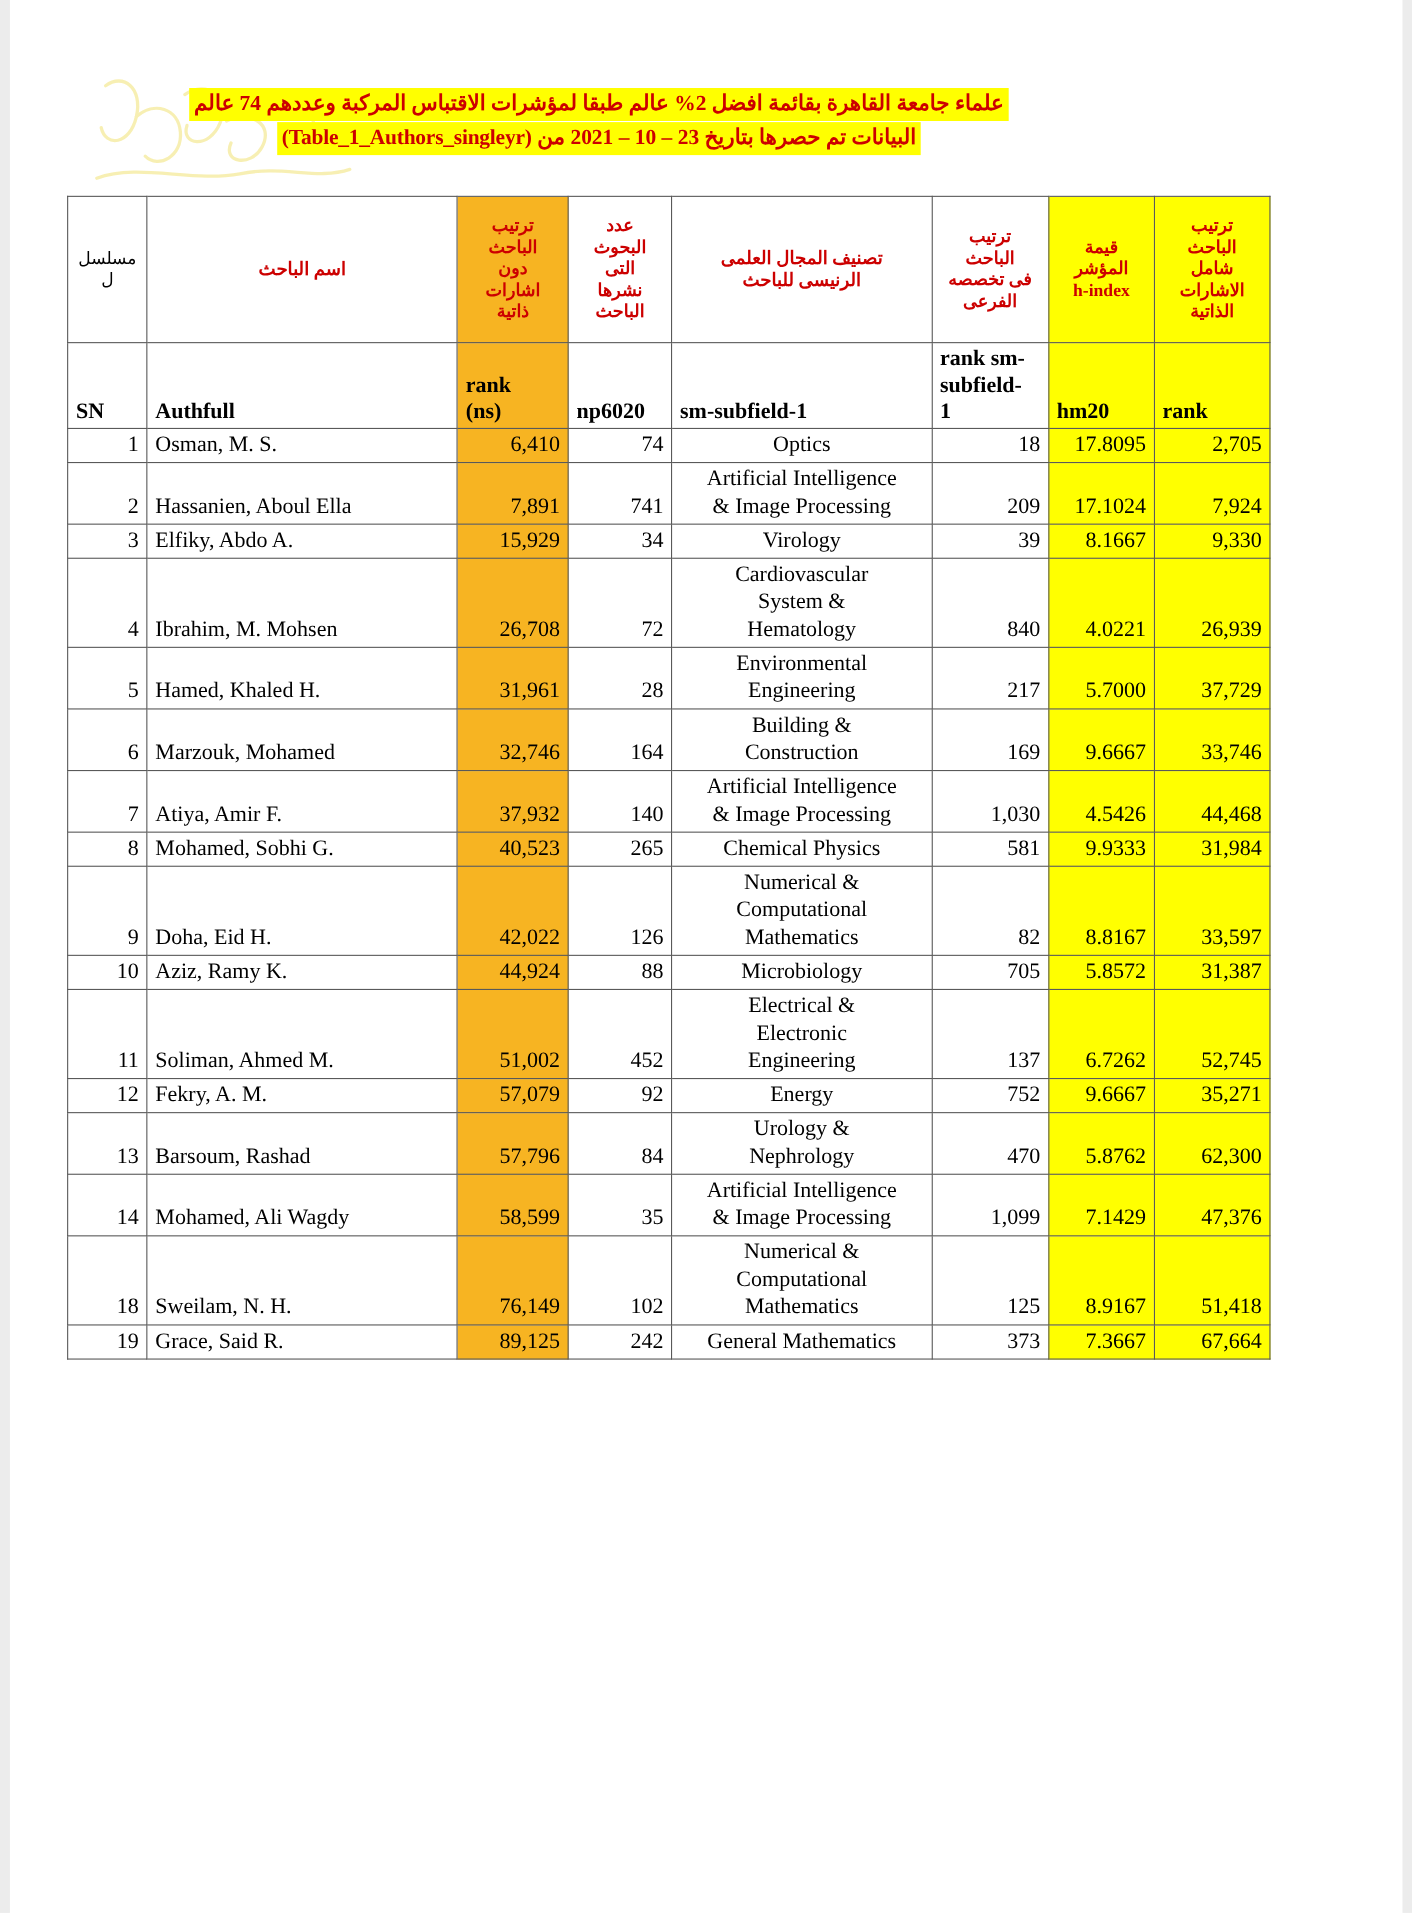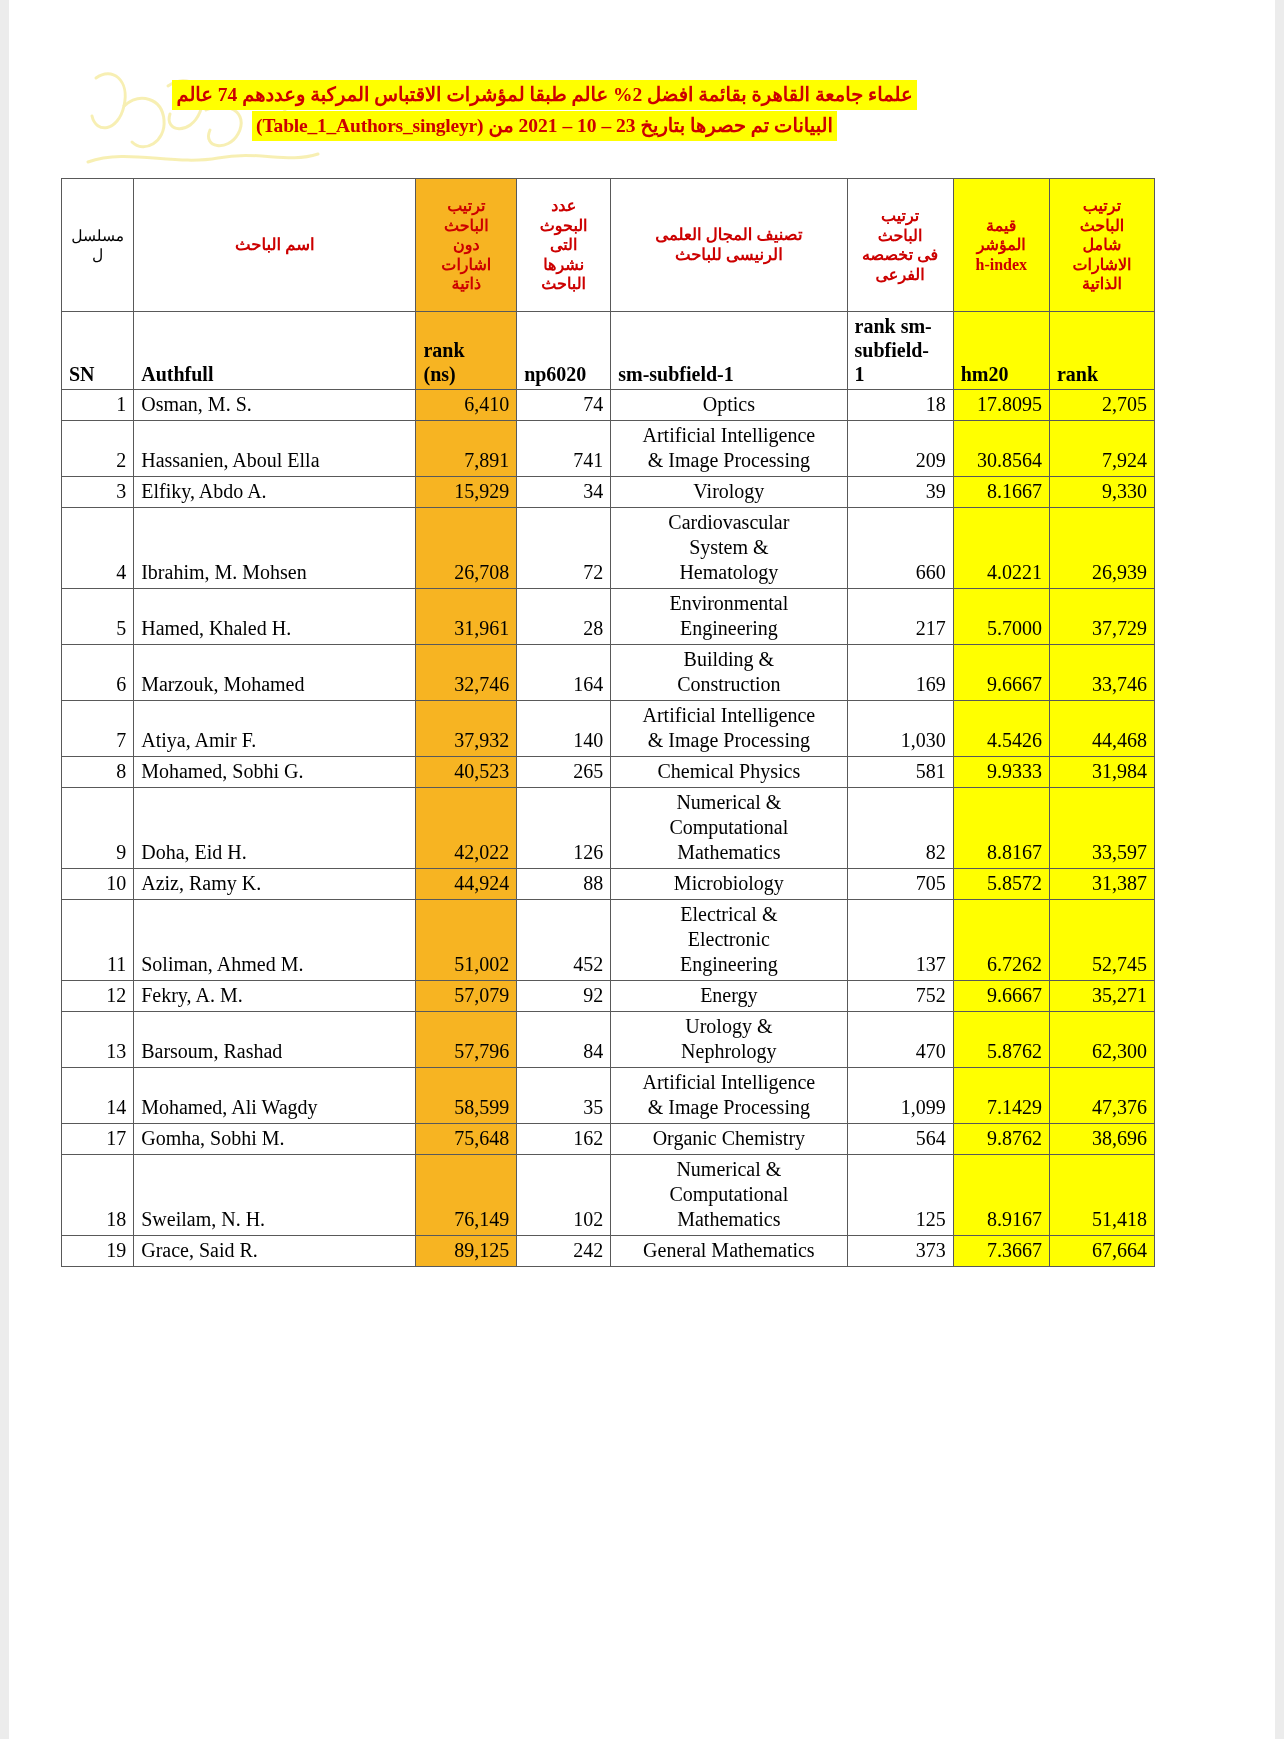--- a/index.html
+++ b/index.html
@@ -231,40 +231,40 @@
             <td class="num fill-yellow">17.8095</td>
             <td class="num fill-yellow">2,705</td>
           </tr>
           <tr class="drow">
             <td class="sn">2</td>
             <td class="txt">Hassanien, Aboul Ella</td>
             <td class="num fill-orange">7,891</td>
             <td class="num">741</td>
             <td class="txt subfield">Artificial Intelligence<br>&amp; Image Processing</td>
             <td class="num">209</td>
-            <td class="num fill-yellow">30.8564</td>
+            <td class="num fill-yellow">17.1024</td>
             <td class="num fill-yellow">7,924</td>
           </tr>
           <tr class="drow">
             <td class="sn">3</td>
             <td class="txt">Elfiky, Abdo A.</td>
             <td class="num fill-orange">15,929</td>
             <td class="num">34</td>
             <td class="txt subfield">Virology</td>
             <td class="num">39</td>
             <td class="num fill-yellow">8.1667</td>
             <td class="num fill-yellow">9,330</td>
           </tr>
           <tr class="drow">
             <td class="sn">4</td>
             <td class="txt">Ibrahim, M. Mohsen</td>
             <td class="num fill-orange">26,708</td>
             <td class="num">72</td>
             <td class="txt subfield">Cardiovascular<br>System &amp;<br>Hematology</td>
-            <td class="num">660</td>
+            <td class="num">840</td>
             <td class="num fill-yellow">4.0221</td>
             <td class="num fill-yellow">26,939</td>
           </tr>
           <tr class="drow">
             <td class="sn">5</td>
             <td class="txt">Hamed, Khaled H.</td>
             <td class="num fill-orange">31,961</td>
             <td class="num">28</td>
             <td class="txt subfield">Environmental<br>Engineering</td>
             <td class="num">217</td>
@@ -355,30 +355,20 @@
             <td class="sn">14</td>
             <td class="txt">Mohamed, Ali Wagdy</td>
             <td class="num fill-orange">58,599</td>
             <td class="num">35</td>
             <td class="txt subfield">Artificial Intelligence<br>&amp; Image Processing</td>
             <td class="num">1,099</td>
             <td class="num fill-yellow">7.1429</td>
             <td class="num fill-yellow">47,376</td>
           </tr>
           <tr class="drow">
-            <td class="sn">17</td>
-            <td class="txt">Gomha, Sobhi M.</td>
-            <td class="num fill-orange">75,648</td>
-            <td class="num">162</td>
-            <td class="txt subfield">Organic Chemistry</td>
-            <td class="num">564</td>
-            <td class="num fill-yellow">9.8762</td>
-            <td class="num fill-yellow">38,696</td>
-          </tr>
-          <tr class="drow">
             <td class="sn">18</td>
             <td class="txt">Sweilam, N. H.</td>
             <td class="num fill-orange">76,149</td>
             <td class="num">102</td>
             <td class="txt subfield">Numerical &amp;<br>Computational<br>Mathematics</td>
             <td class="num">125</td>
             <td class="num fill-yellow">8.9167</td>
             <td class="num fill-yellow">51,418</td>
           </tr>
           <tr class="drow">

